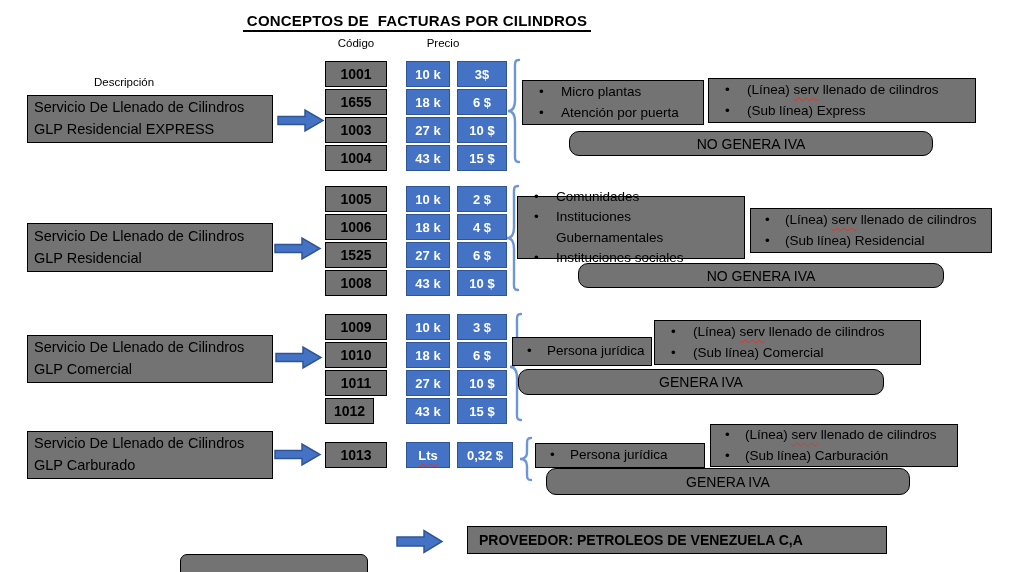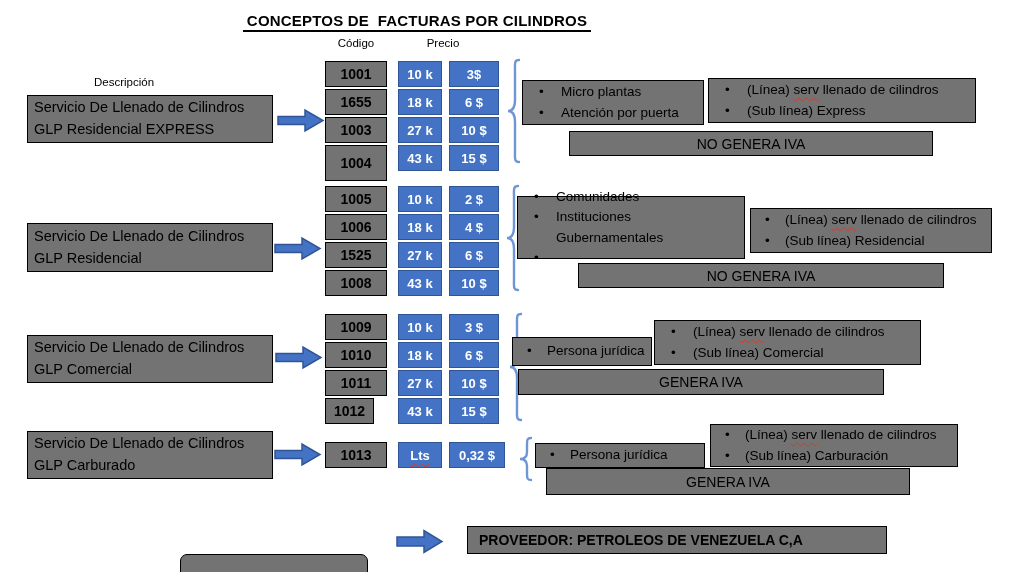--- a/index.html
+++ b/index.html
@@ -17,29 +17,29 @@
   .wbox { position:absolute; background:#737373; border:1.6px solid #000; }
 
   .desc { display:flex; flex-direction:column; justify-content:center;
           padding-left:6px; font-size:14.5px; line-height:1.5; }
 
   .codecell { display:flex; align-items:center; justify-content:center;
               font-weight:bold; font-size:14px; border:1.4px solid #000; }
 
   .bluecell { position:absolute; background:#4472C4; border:1.5px solid #2F5597;
               color:#fff; font-weight:bold; font-size:13px;
-              display:flex; align-items:center; justify-content:center; }
+              display:flex; align-items:center; justify-content:center;margin-left:8px; }
 
   .bullets { display:flex; flex-direction:column; justify-content:center;
              font-size:13.5px; line-height:1.5; padding:3px 4px; }
   .brow { display:flex; align-items:baseline; }
   .bdot { flex:none; width:34px; padding-left:12px; }
   .brow.tight .bdot { width:30px; padding-left:10px; }
 
-  .iva { display:flex; align-items:center; justify-content:center; font-size:14px; }
+  .iva { display:flex; align-items:center; justify-content:center; font-size:14px;border-radius:10px; }
 
   .footerbox { display:flex; align-items:center; font-weight:bold; font-size:14px; }
   .footerbox.center { justify-content:center; }
   .footerbox.left { padding-left:11px; }
 
   .sq { text-decoration-line:underline; text-decoration-style:wavy;
         text-decoration-color:#D03B2D; text-decoration-thickness:1px;
         text-underline-offset:3px; }
 
   svg { display:block; }
@@ -61,21 +61,21 @@
       <div>GLP Residencial EXPRESS</div>
     </div>
 
     <svg class="abs" style="left:277px; top:107px;" width="48" height="27" viewBox="0 0 48 27">
       <polygon points="1,9.5 28,9.5 28,3 46,13.5 28,24 28,17.5 1,17.5" fill="#4472C4" stroke="#2F5597" stroke-width="1.5"></polygon>
     </svg>
 
     <div class="wbox codecell" style="left:325px; top:61px;  width:62px; height:26px;">1001</div>
     <div class="wbox codecell" style="left:325px; top:89px;  width:62px; height:26px;">1655</div>
     <div class="wbox codecell" style="left:325px; top:117px; width:62px; height:26px;">1003</div>
-    <div class="wbox codecell" style="left:325px; top:145px; width:62px; height:36px;">1004</div>
+    <div class="wbox codecell" style="left:325px; top:145px; width:62px; height:26px;">1004</div>
 
     <div class="bluecell" style="left:398px; top:61px;  width:44px; height:26px;">10 k</div>
     <div class="bluecell" style="left:398px; top:89px;  width:44px; height:26px;">18 k</div>
     <div class="bluecell" style="left:398px; top:117px; width:44px; height:26px;">27 k</div>
     <div class="bluecell" style="left:398px; top:145px; width:44px; height:26px;">43 k</div>
 
     <div class="bluecell" style="left:449px; top:61px;  width:50px; height:26px;">3$</div>
     <div class="bluecell" style="left:449px; top:89px;  width:50px; height:26px;">6 $</div>
     <div class="bluecell" style="left:449px; top:117px; width:50px; height:26px;">10 $</div>
     <div class="bluecell" style="left:449px; top:145px; width:50px; height:26px;">15 $</div>
@@ -142,20 +142,21 @@
       <div class="brow">
           <span class="bdot">•</span>
           <span>Comunidades</span>
         </div>
       <div class="brow">
           <span class="bdot">•</span>
           <span>Instituciones Gubernamentales</span>
         </div>
       <div class="brow">
           <span class="bdot">•</span>
+          <span>Instituciones sociales</span>
         </div>
     </div>
 
     <div class="wbox bullets" style="left:750px; top:208px; width:242px; height:45px;">
       <div class="brow tight">
           <span class="bdot">•</span>
           <span><span>(Línea)</span> <span class="sq">serv</span> <span>llenado de cilindros</span></span>
         </div>
       <div class="brow tight">
           <span class="bdot">•</span>

